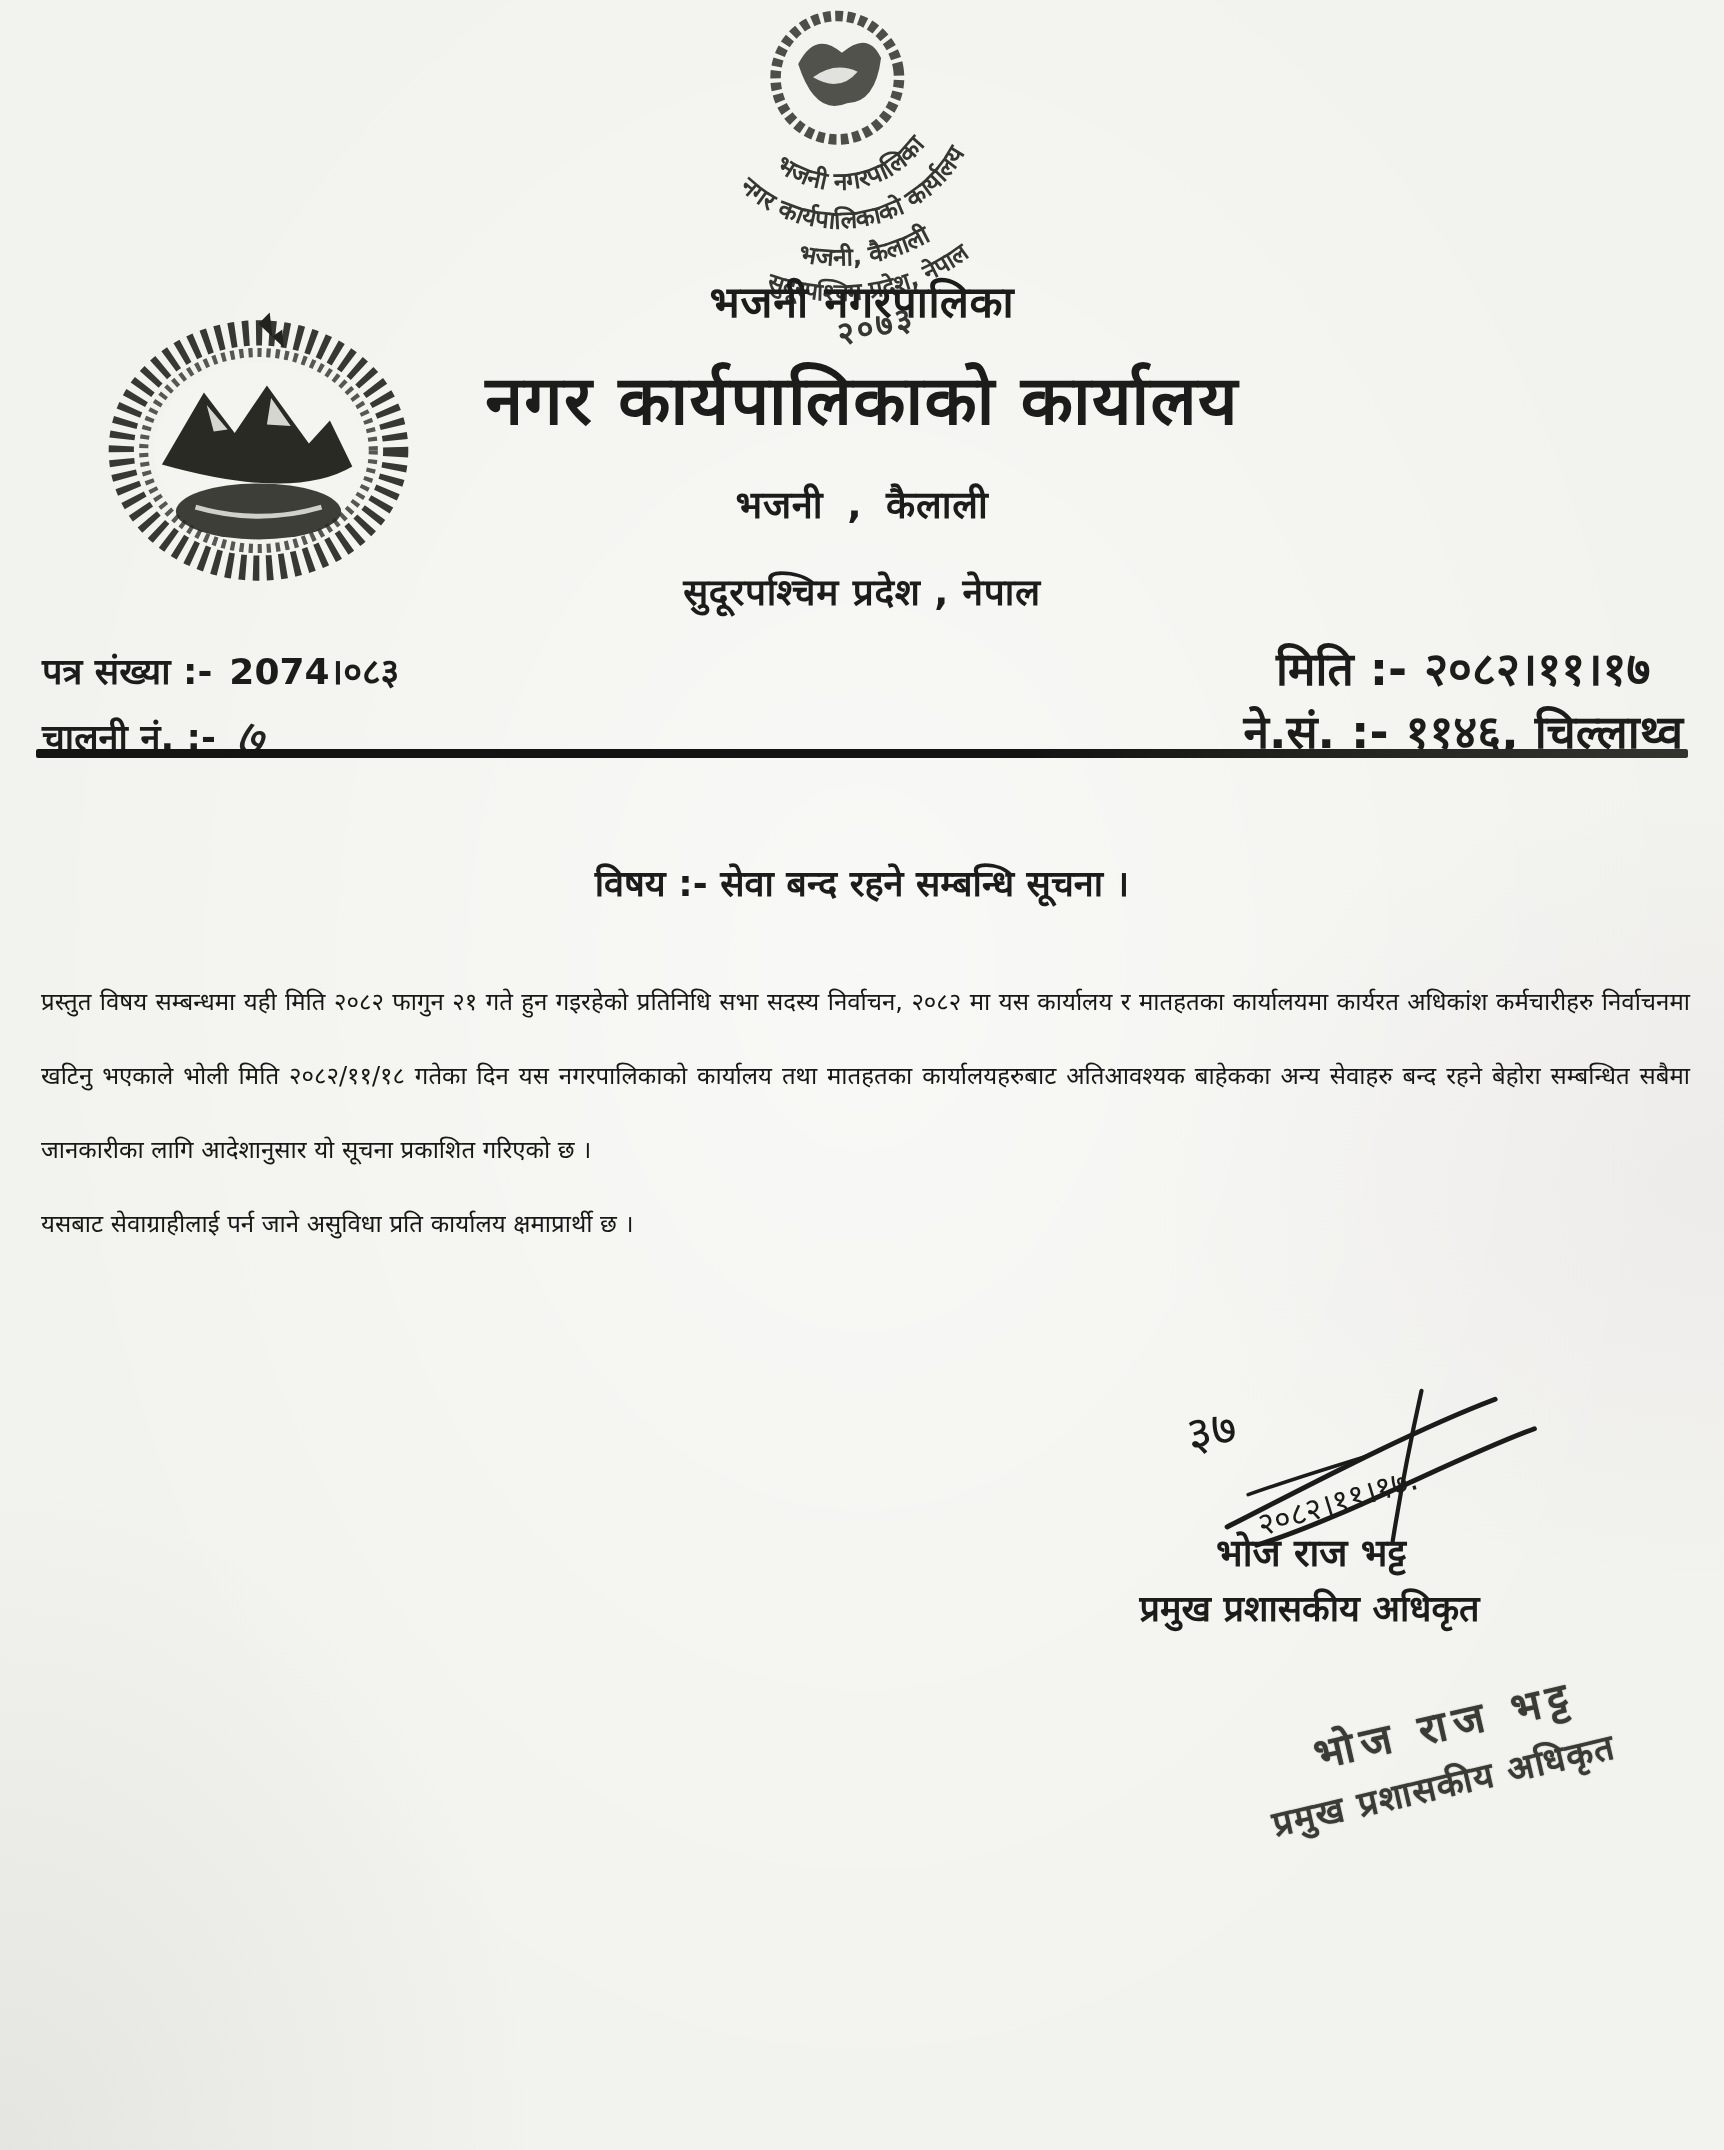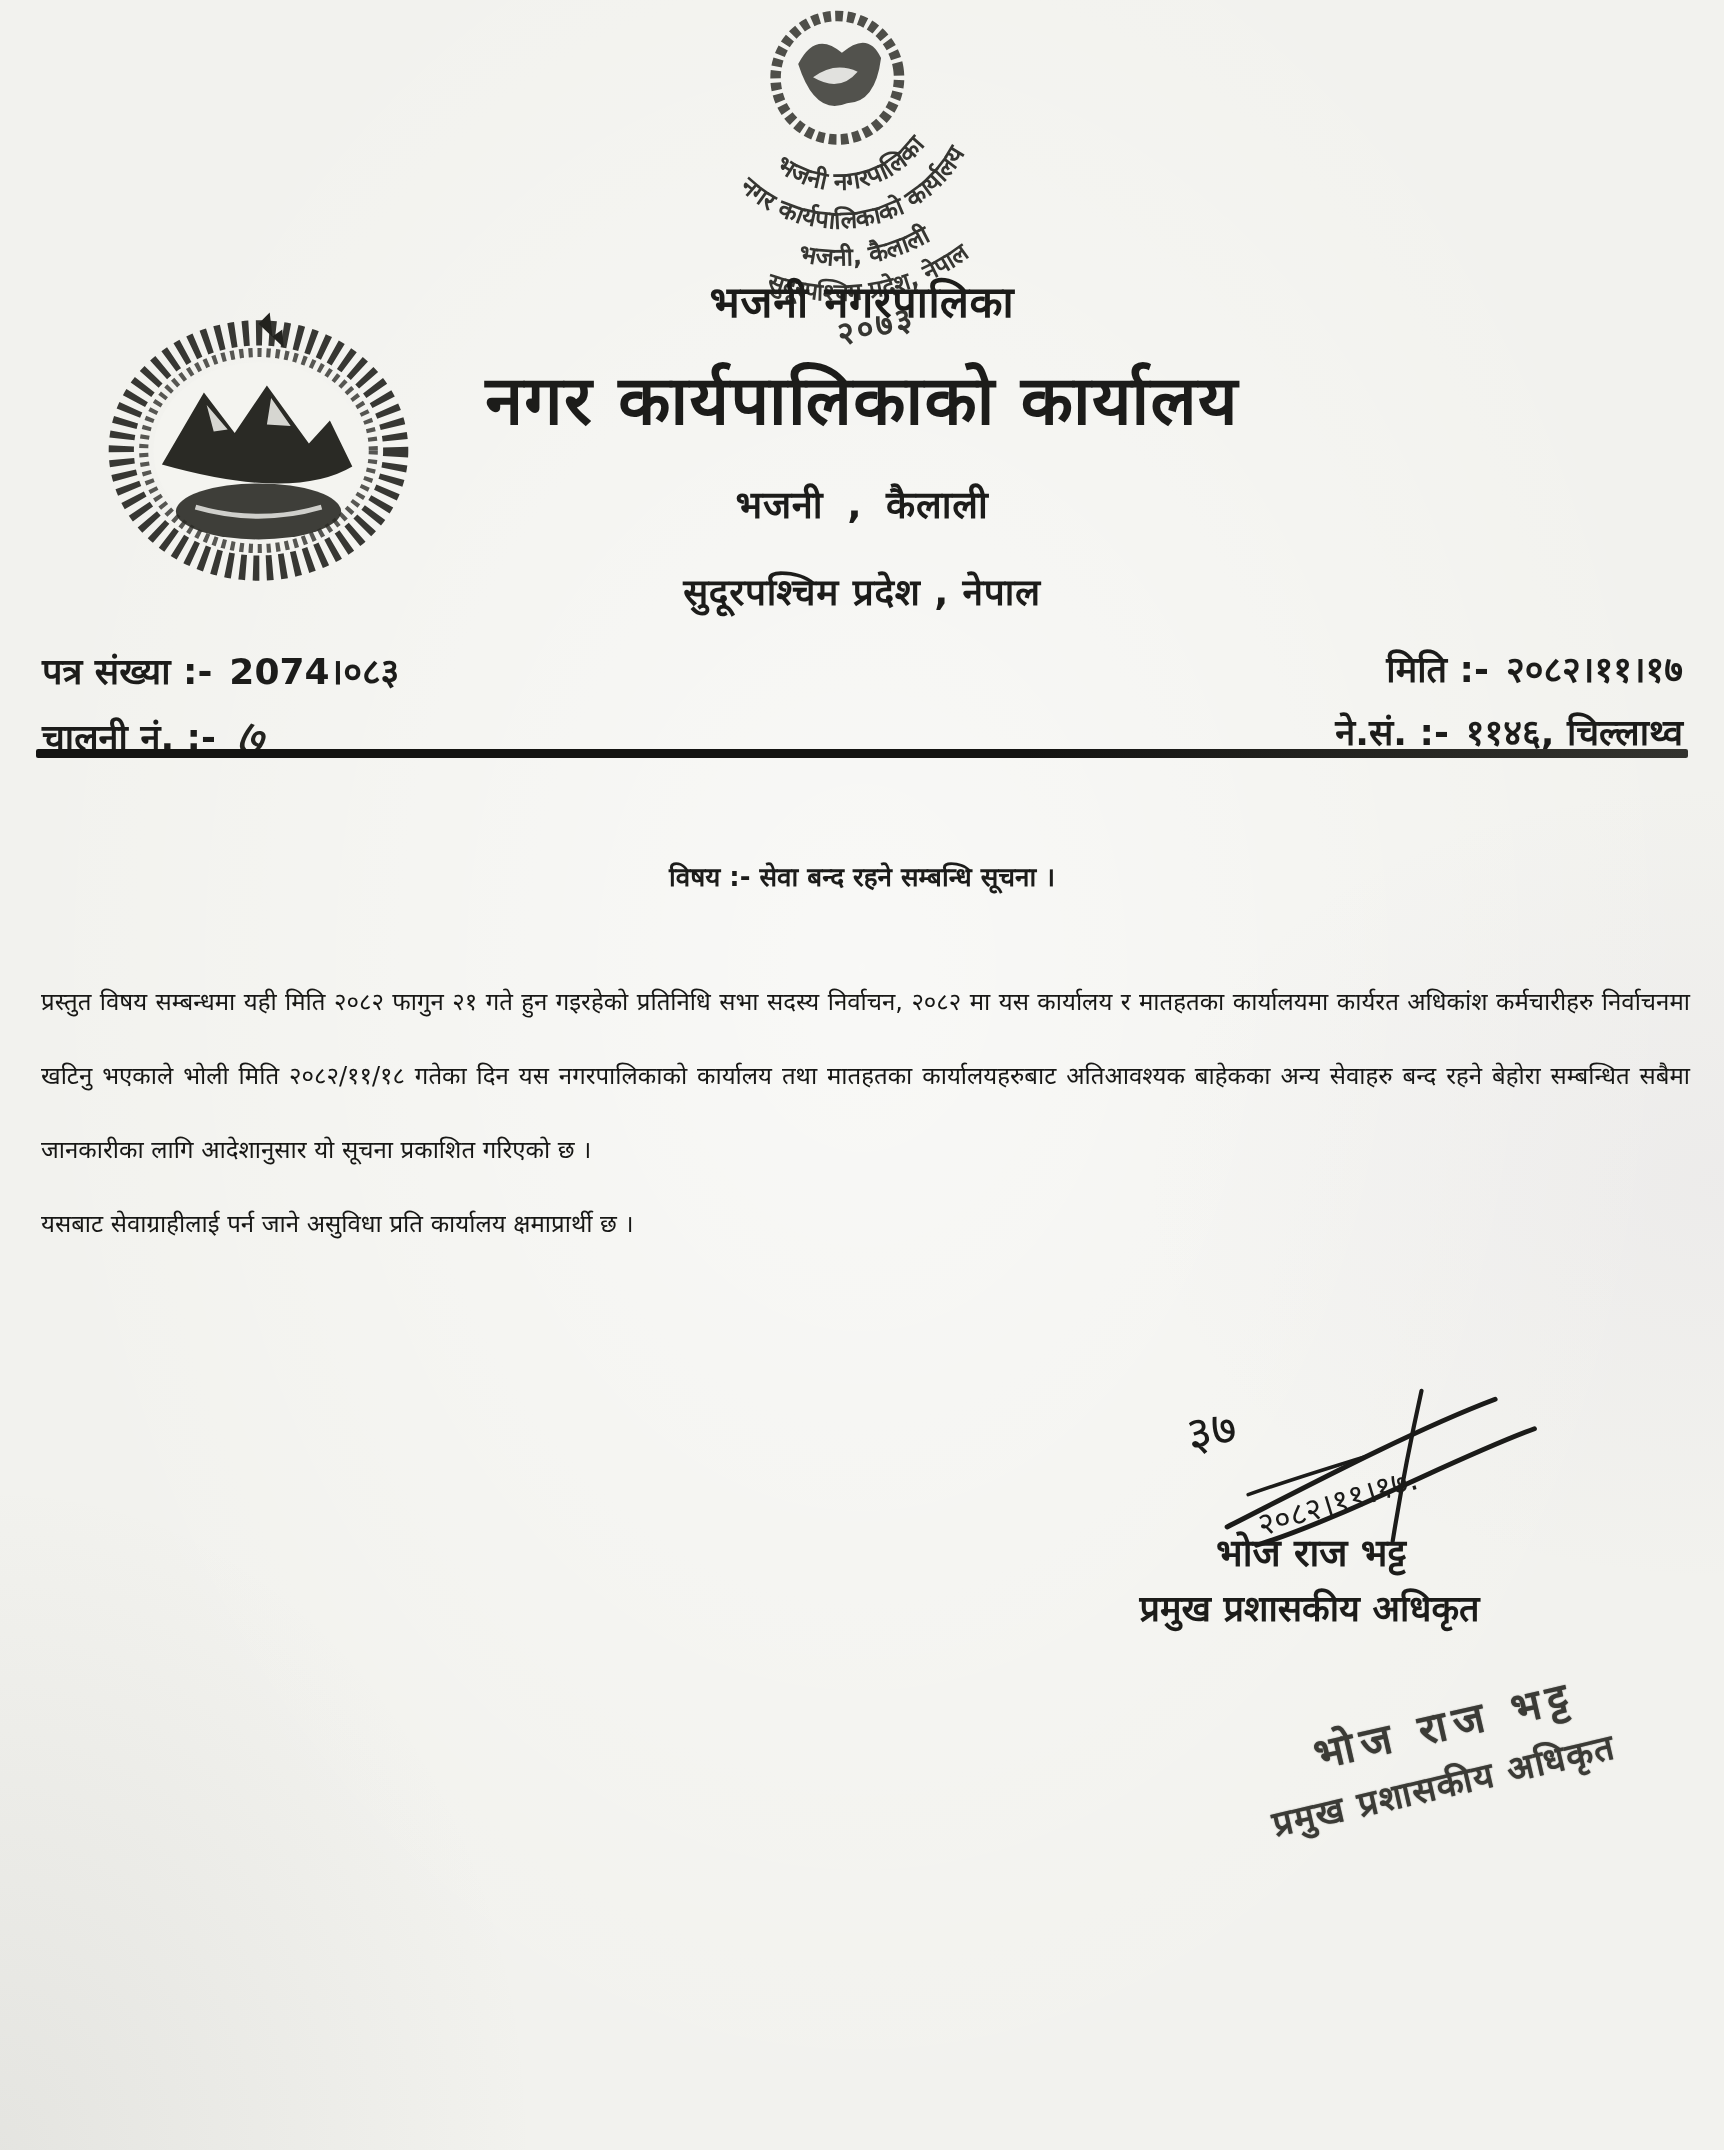--- a/index.html
+++ b/index.html
@@ -22,31 +22,31 @@
   
   .logo{position:absolute;left:83px;top:300px;width:351px;height:287px;}
   
   .head{position:absolute;left:0;right:0;text-align:center;font-weight:700;letter-spacing:0.7px;}
   .head1{top:271px;font-size:43px;}
   .head2{top:351px;font-size:68px;letter-spacing:1.4px;}
   .head3{top:477px;font-size:38px;word-spacing:9.8px;}
   .head4{top:565px;font-size:37px;}
   
   .meta-left{position:absolute;left:42px;top:642px;font-size:36px;font-weight:700;line-height:60px;white-space:nowrap;}
-  .meta-right{position:absolute;right:41px;top:638px;font-size:36px;font-weight:700;line-height:63px;text-align:right;white-space:nowrap;}
+  .meta-right{position:absolute;right:41px;top:638px;font-size:46px;font-weight:700;line-height:63px;text-align:center;white-space:nowrap;}
   .meta-val{margin-left:17px;}
   .hand-seven{
     display:inline-block;font-weight:400;font-size:52px;
     transform:rotate(10deg) translateY(5.6px);margin-left:21px;
     font-style:italic;color:#23231f;
   }
   .rule{position:absolute;left:36px;top:749px;width:1652px;height:9px;
     background:linear-gradient(90deg,#141412 0%,#141412 60%,#34342f 100%);border-radius:2.1px;}
   
-  .subject{position:absolute;left:0;right:0;top:858px;text-align:center;font-size:26px;font-weight:700;}
+  .subject{position:absolute;left:0;right:0;top:858px;text-align:center;font-size:36px;font-weight:700;}
   
   .body-text{position:absolute;left:41px;top:965px;width:1649px;font-size:24px;line-height:74px;
     text-align:justify;color:#171715;}
   .body-text p{margin:0;}
   
   .sig-svg{position:absolute;left:1178px;top:1388px;width:414px;height:165px;}
   .sig-svg text{fill:#1b1b19;font-weight:400;}
   .sig-name{position:absolute;left:1157px;top:1525px;width:308px;text-align:center;font-size:38px;font-weight:700;}
   .sig-title{position:absolute;left:1085px;top:1583px;width:449px;text-align:center;font-size:36px;font-weight:700;}
   

